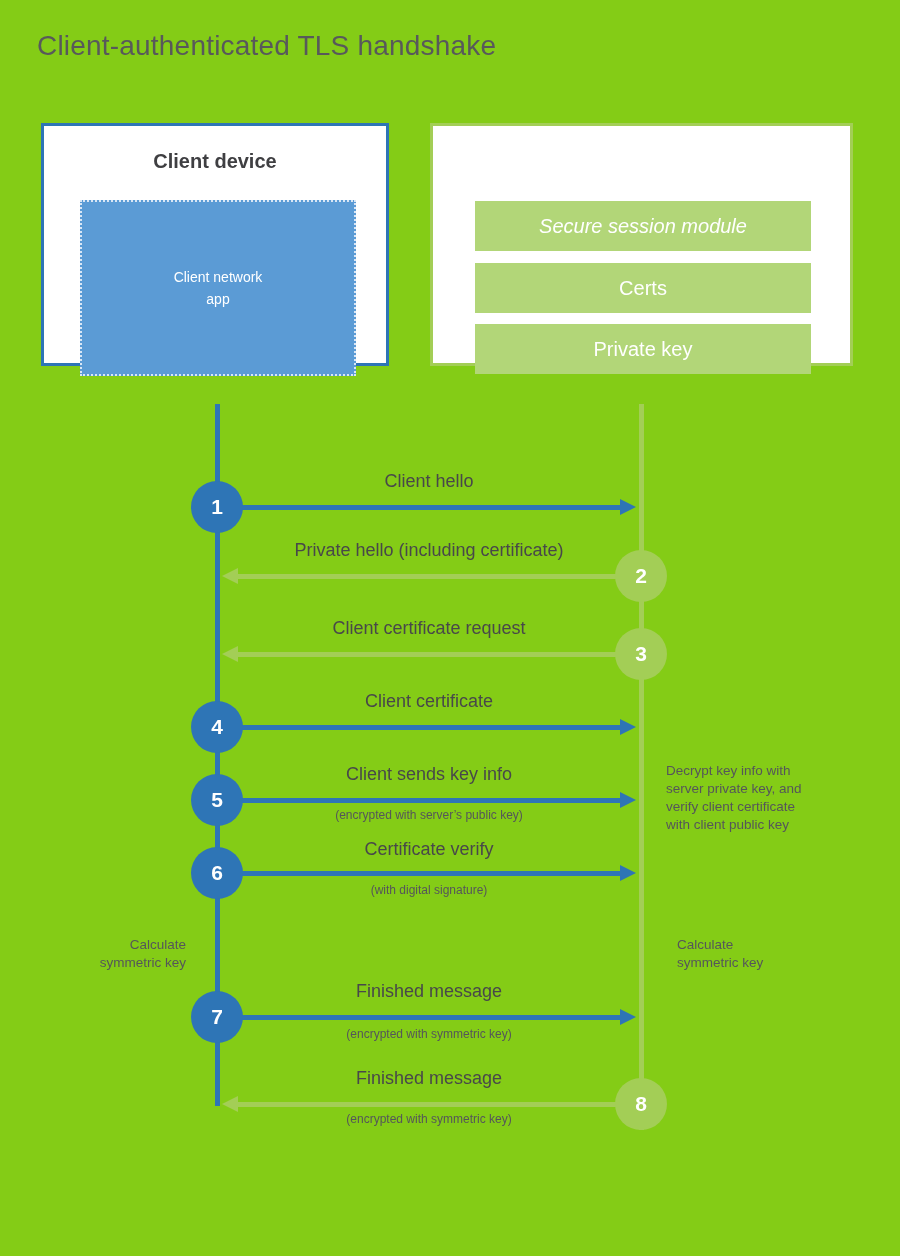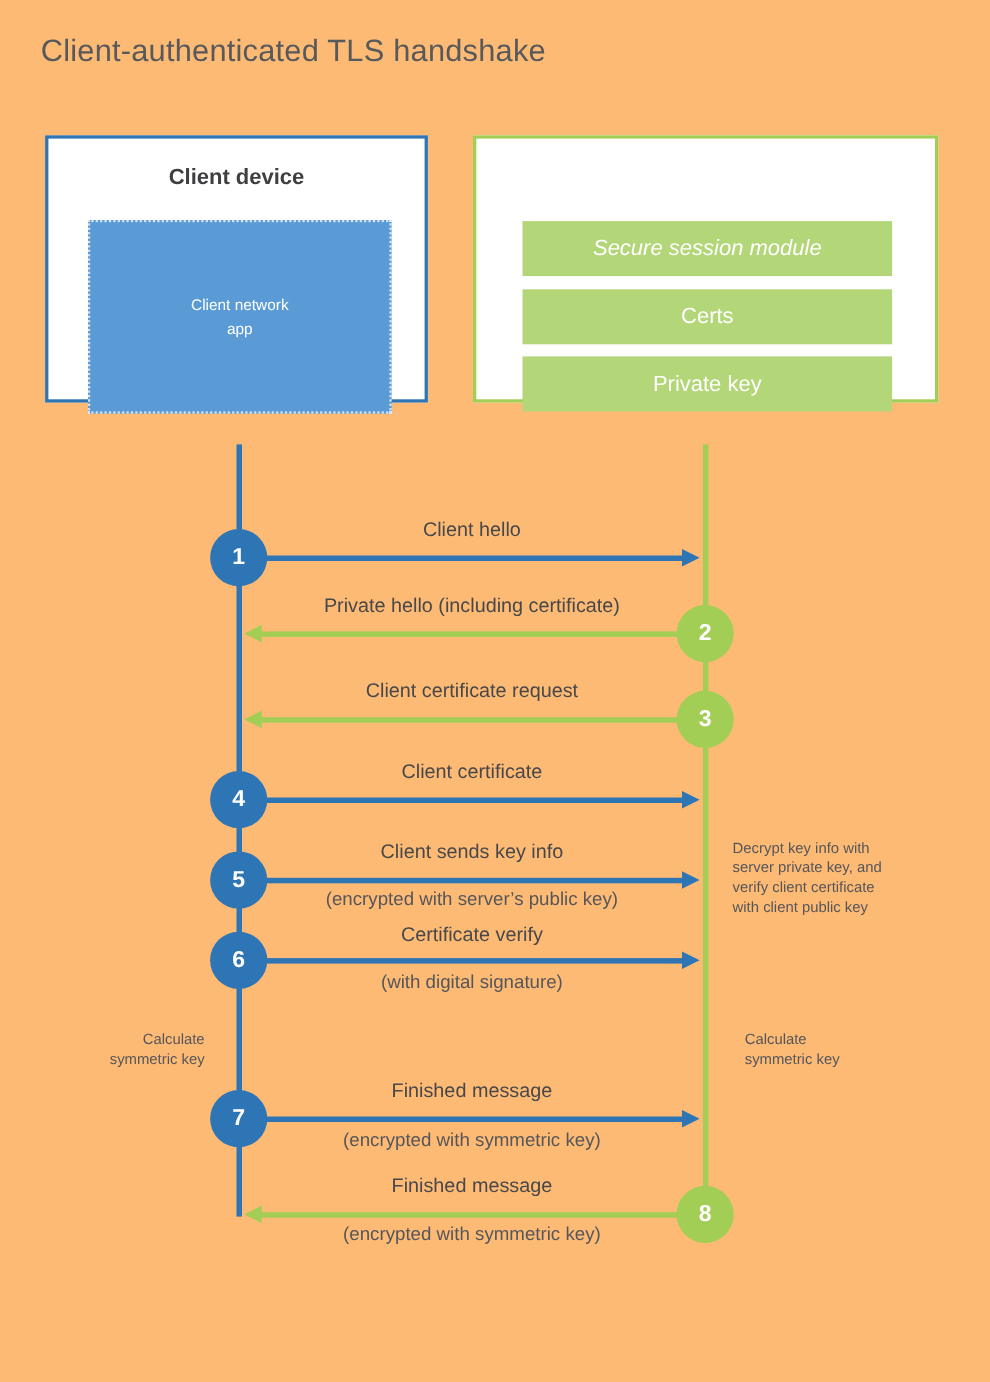--- a/index.html
+++ b/index.html
@@ -3,21 +3,21 @@
 <meta charset="utf-8">
 <style>
   :root{
     --blue:#2e75b6; --blue-fill:#5b9bd5;
     --green:#a3ce56; --green-fill:#b2d678;
     --heading:#3f3f42; --label:#48484a; --muted:#55565a; --title:#58595b;
   }
   *{margin:0;padding:0;box-sizing:border-box;}
   html,body{background:#fff;}
   body{font-family:"Liberation Sans","DejaVu Sans",sans-serif;}
-  .canvas{position:relative;width:900px;height:1256px;background:#fdba74;overflow:hidden;}
+  .canvas{position:relative;width:900px;height:1256px;background:#84cc16;overflow:hidden;}
 
   .page-title{position:absolute;left:37px;top:30px;font-size:28px;font-weight:400;color:var(--title);letter-spacing:.2px;}
 
   
   .box{position:absolute;top:123px;height:243px;background:#fff;}
   .box.client{left:41px;width:348px;border:3px solid var(--blue);}
   .box.server{left:430px;width:423px;border:3px solid var(--green);}
   .box-title{position:absolute;left:0;right:0;top:24px;text-align:center;font-size:20px;font-weight:700;color:var(--heading);}
   .app-box{position:absolute;left:36px;top:74px;width:276px;height:176px;background:var(--blue-fill);
     border:2px dotted #d9e6f5;display:flex;align-items:center;justify-content:center;
@@ -36,21 +36,21 @@
     color:#fff;font-size:21px;font-weight:700;text-align:center;line-height:52px;}
   .step.blue .circle{left:191px;background:var(--blue);}
   .step.green .circle{left:615px;background:var(--green);}
   .arrow{position:absolute;height:5px;}
   .step.blue .arrow{left:217px;width:404px;background:var(--blue);}
   .step.green .arrow{left:237px;width:404px;background:var(--green);}
   .head{position:absolute;width:0;height:0;top:-6px;}
   .step.blue .head{right:-15px;border-top:8px solid transparent;border-bottom:8px solid transparent;border-left:16px solid var(--blue);}
   .step.green .head{left:-15px;border-top:8px solid transparent;border-bottom:8px solid transparent;border-right:16px solid var(--green);}
   .msg-label{position:absolute;left:218px;width:422px;text-align:center;font-size:18px;color:var(--label);}
-  .msg-sub{position:absolute;left:218px;width:422px;text-align:center;font-size:17px;color:var(--muted);}
+  .msg-sub{position:absolute;left:218px;width:422px;text-align:center;font-size:12px;color:var(--muted);}
 
   
   .note{position:absolute;font-size:13.5px;line-height:18px;color:var(--muted);white-space:pre-line;}
   .note.decrypt{left:666px;top:762px;width:175px;}
   .note.calc-left{left:46px;top:936px;width:140px;text-align:right;}
   .note.calc-right{left:677px;top:936px;width:140px;text-align:left;}
 </style>
 </head>
 <body>
 

